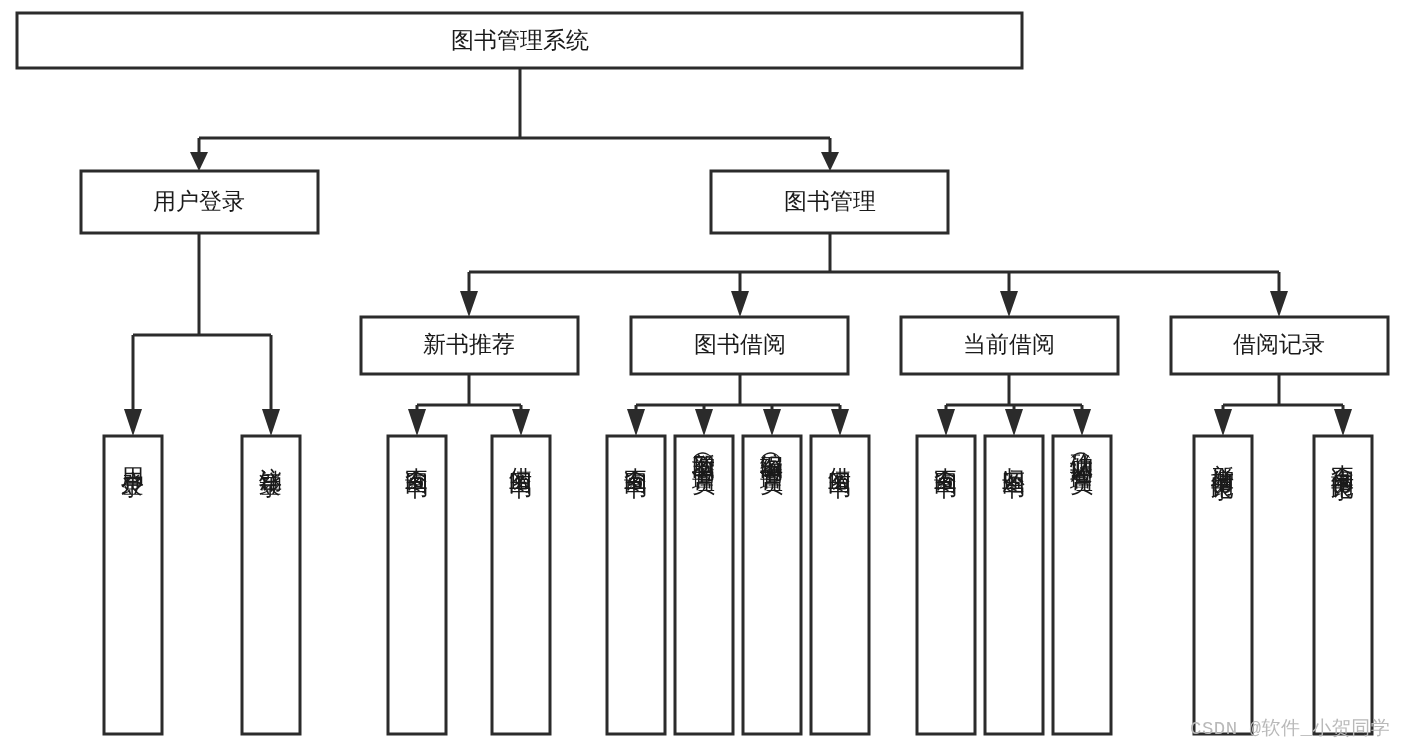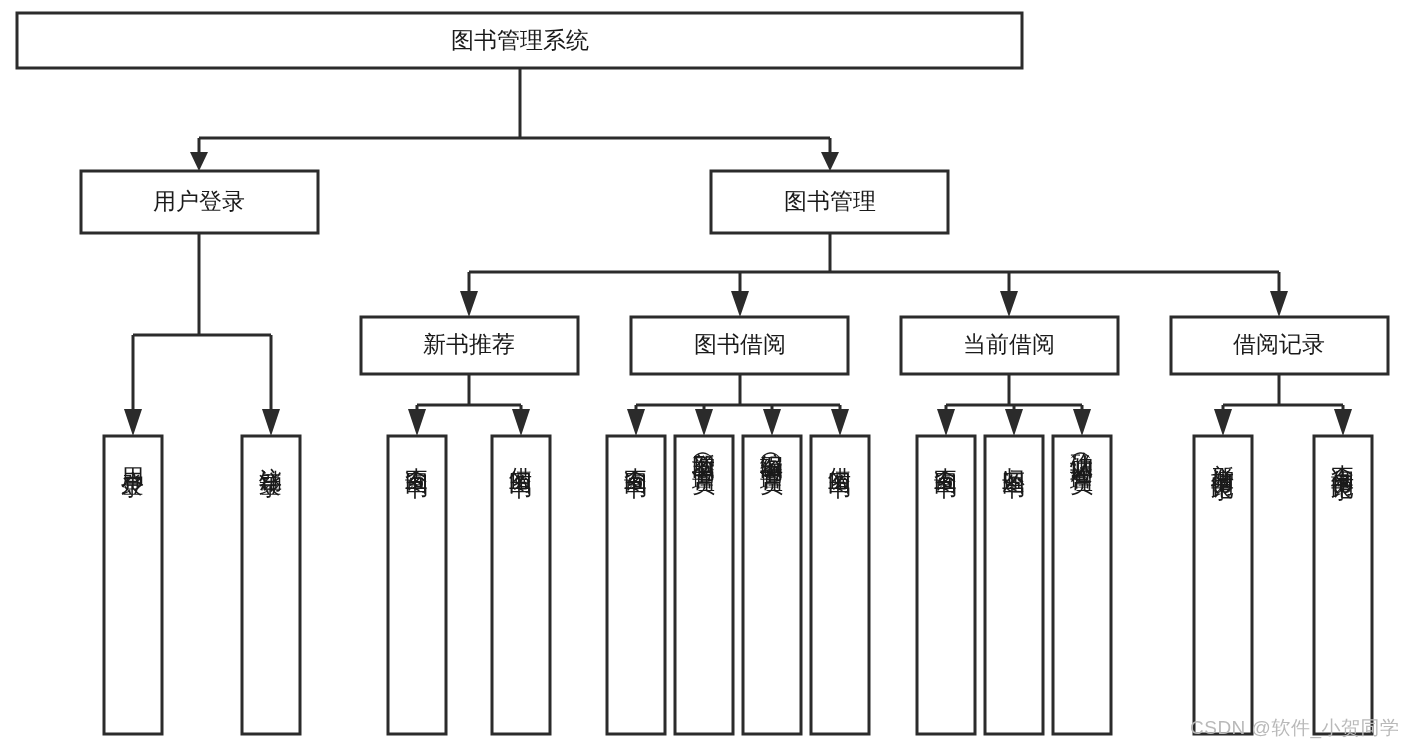--- a/index.html
+++ b/index.html
@@ -18,21 +18,21 @@
   }
   .vlabel{
     font-family:"Liberation Sans","DejaVu Sans",sans-serif;
     font-size:23px;fill:#1a1a1a;
     writing-mode:vertical-rl;text-orientation:upright;
     letter-spacing:3px;
     text-anchor:middle;
   }
   .watermark{
     position:absolute;color:#b9b9b9;font-size:19px;
-    font-family:Liberation Sans, sans-serif;
+    font-family:Liberation Mono, monospace;
     white-space:nowrap;letter-spacing:.5px;
   }
 </style>
 </head>
 <body>
 
 <div id="diagram-root">
   <svg id="flow" viewBox="0 0 1405 747">
 
     <g>

